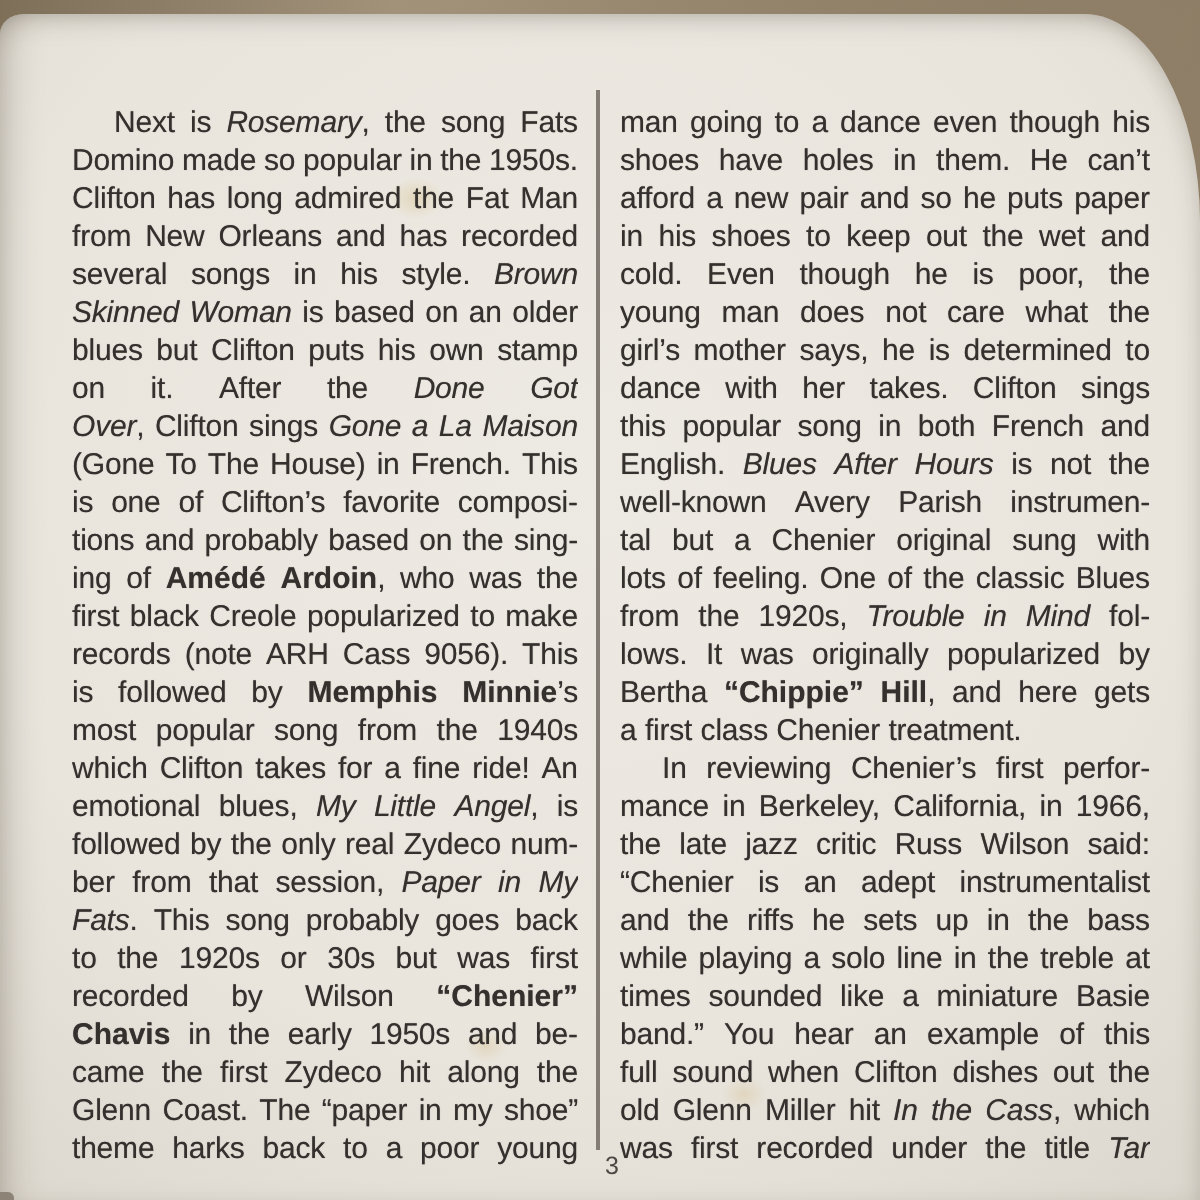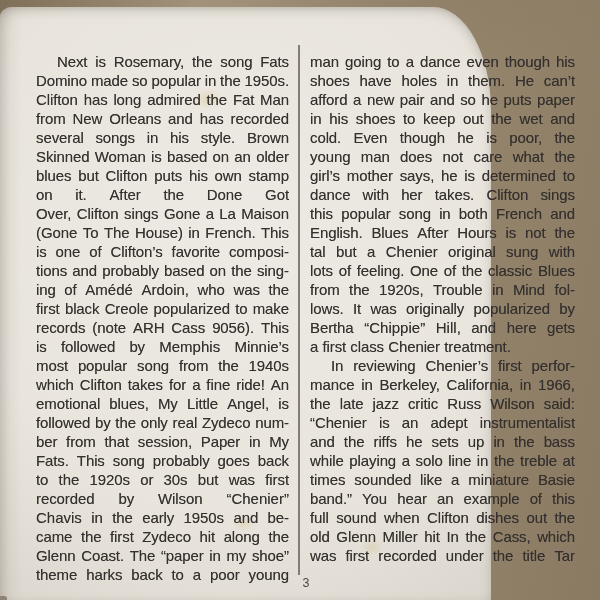--- a/index.html
+++ b/index.html
@@ -4,21 +4,21 @@
 <style>
   html,body{margin:0;padding:0;}
   body{
     width:600px;height:600px;overflow:hidden;position:relative;
     font-family:"Liberation Sans", sans-serif;
     background:
       radial-gradient(420px 180px at 85% -40px, #8d7d66, transparent 70%),
       linear-gradient(100deg, #7e6f59, #a2927a 28%, #98886f 60%, #8a7a63);
   }
   .paper{
-    position:absolute;left:0;top:7px;width:491px;height:593px;
+    position:absolute;left:0;top:7px;width:600px;height:593px;
     background:
       radial-gradient(20px 15px at 208px 92px, rgba(203,170,92,.28), transparent 70%),
       radial-gradient(15px 12px at 243px 516px, rgba(198,160,82,.22), transparent 70%),
       radial-gradient(16px 13px at 372px 540px, rgba(198,160,82,.20), transparent 70%),
       radial-gradient(circle at 48% 38%, #edeae3, #e9e5dd 62%, #ddd8cf 96%);
     border-radius:12px 58px 0 0 / 10px 104px 0 0;
     box-shadow:
       inset 14px 0 20px -14px rgba(60,50,35,.35),
       inset 0 10px 16px -12px rgba(60,50,35,.40),
       inset -8px 0 14px -10px rgba(60,50,35,.22);
@@ -30,22 +30,22 @@
   .col{
     position:absolute;top:45px;color:#34302d;font-size:15px;line-height:19px;
     letter-spacing:-0.1px;text-shadow:0 0 .4px rgba(52,48,45,.55);
   }
   .col-left{left:36px;width:253px;}
   .col-right{left:310px;width:265px;}
   .line{display:flex;justify-content:space-between;height:19px;overflow:hidden;white-space:nowrap;}
   .line.nojust{justify-content:flex-start;gap:4.2px;}
   .line.indent{padding-left:21px;}
   .w{display:inline-block;}
-  .i{}
-  .b{font-weight:normal;letter-spacing:0;}
+  .i{font-style:italic;}
+  .b{font-weight:bold;letter-spacing:0;}
   .pagenum{
     position:absolute;left:297px;top:569px;width:18px;text-align:center;
     font-size:12.5px;color:#4c4843;
   }
   .corner-notch{
     position:absolute;left:0;top:589px;width:7px;height:11px;
     background:#8d8376;border-radius:0 3px 0 0;
   }
 </style>
 </head>
@@ -383,20 +383,26 @@
       <div class="line">
         <span class="w"><span>English.</span></span>
         <span class="w"><span class="i">Blues</span></span>
         <span class="w"><span class="i">After</span></span>
         <span class="w"><span class="i">Hours</span></span>
         <span class="w"><span>is</span></span>
         <span class="w"><span>not</span></span>
         <span class="w"><span>the</span></span>
       </div>
       <div class="line">
+        <span class="w"><span>well-known</span></span>
+        <span class="w"><span>Avery</span></span>
+        <span class="w"><span>Parish</span></span>
+        <span class="w"><span>instrumen-</span></span>
+      </div>
+      <div class="line">
         <span class="w"><span>tal</span></span>
         <span class="w"><span>but</span></span>
         <span class="w"><span>a</span></span>
         <span class="w"><span>Chenier</span></span>
         <span class="w"><span>original</span></span>
         <span class="w"><span>sung</span></span>
         <span class="w"><span>with</span></span>
       </div>
       <div class="line">
         <span class="w"><span>lots</span></span>

